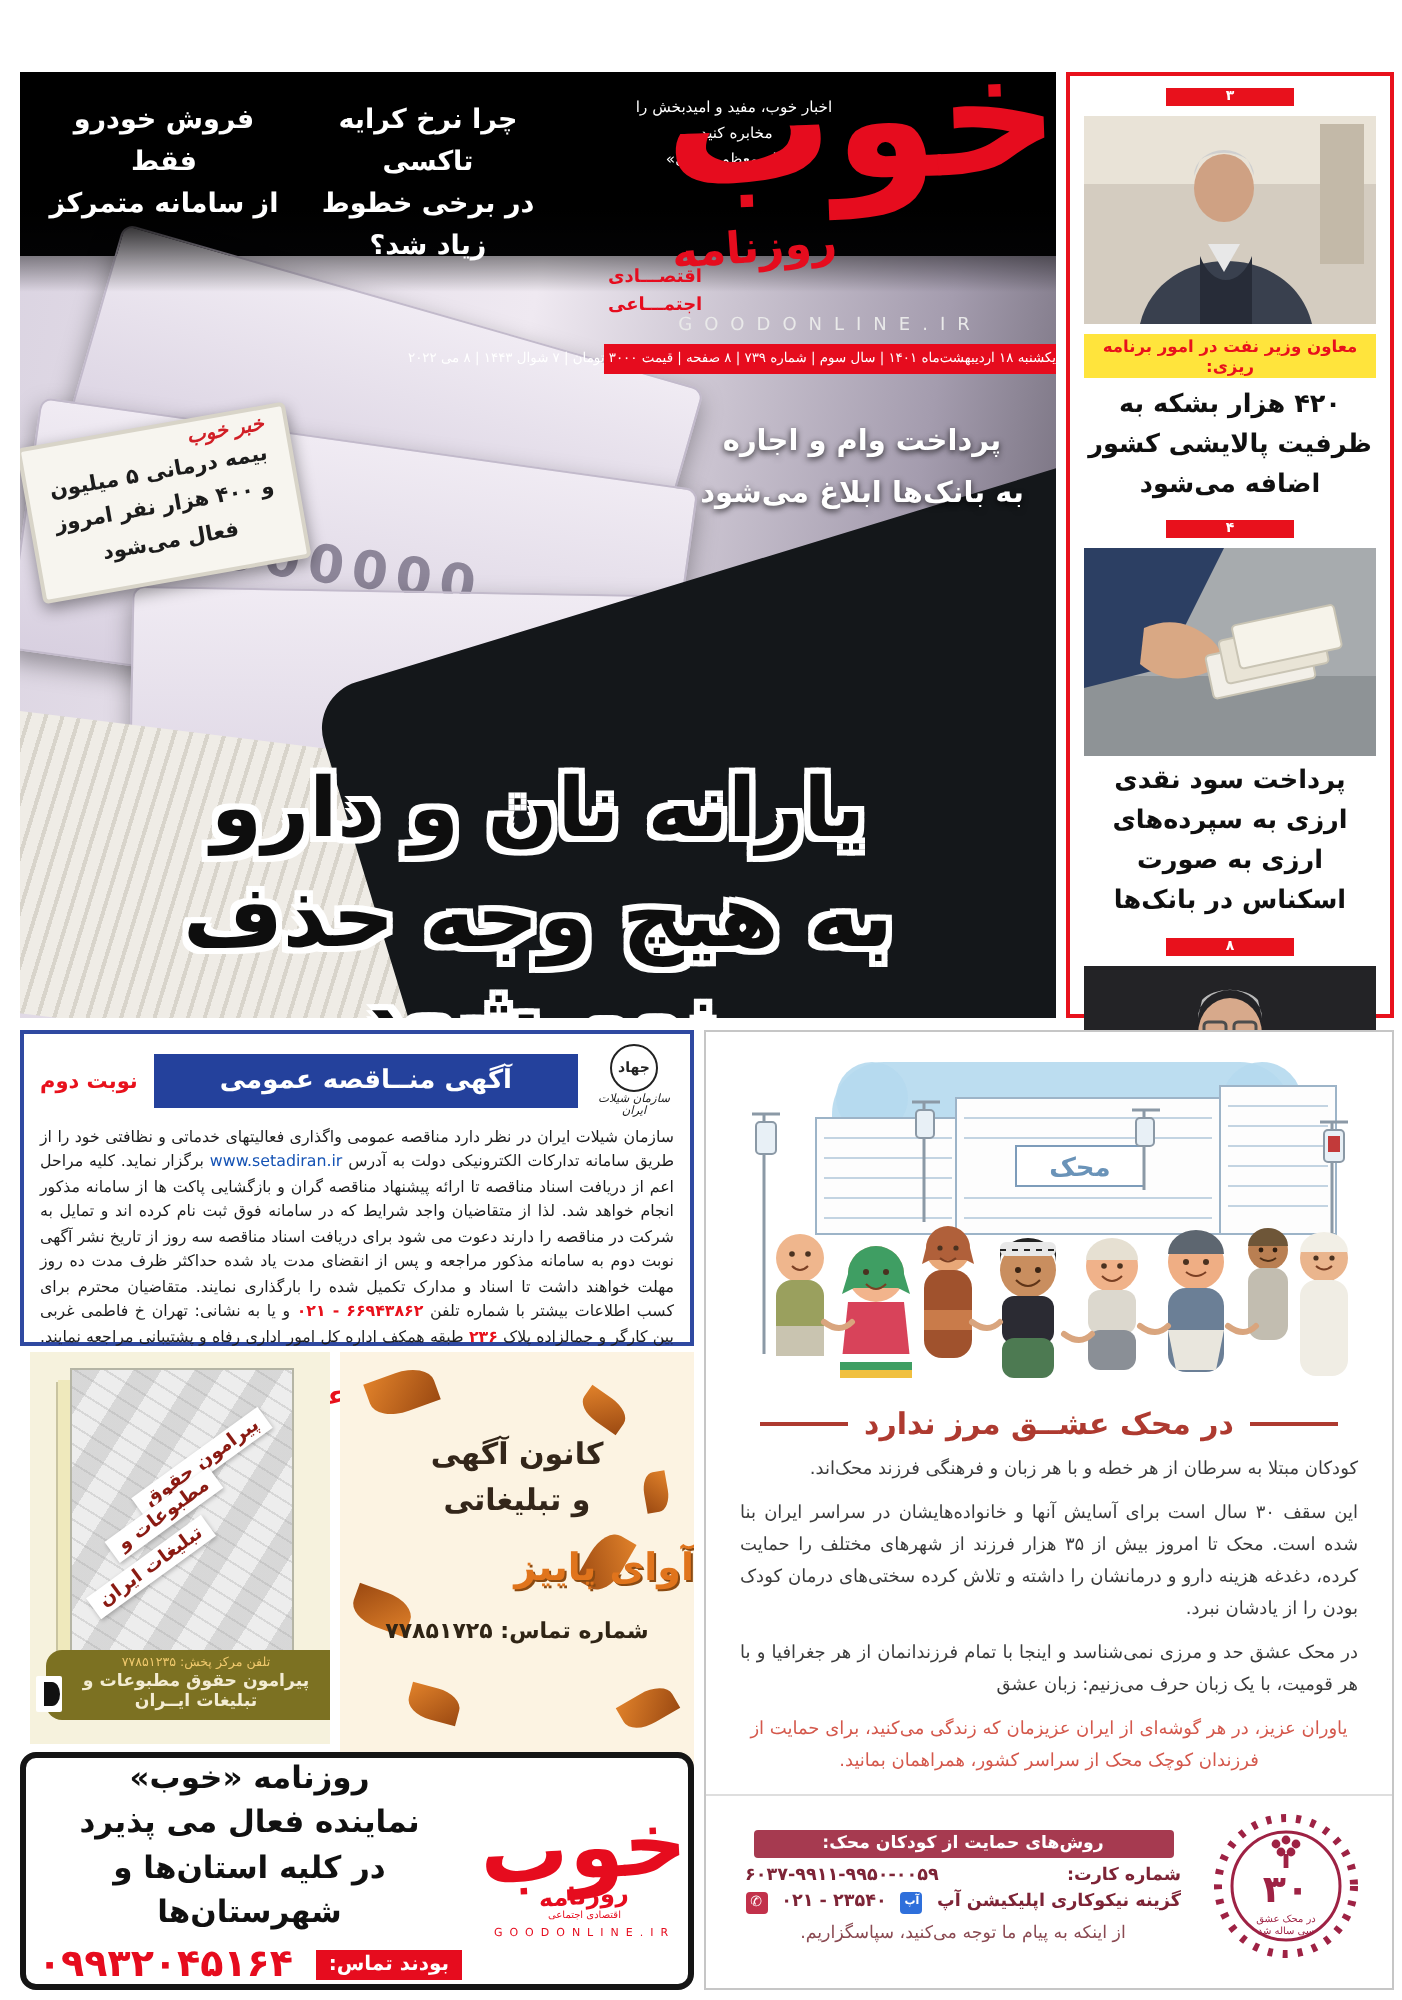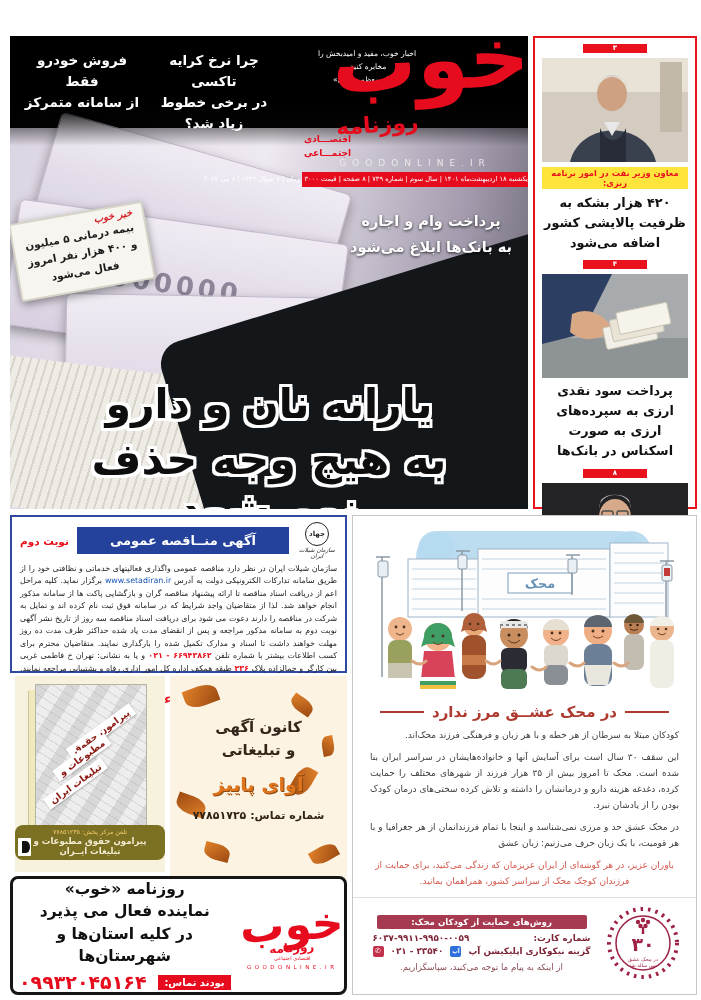--- a/index.html
+++ b/index.html
@@ -99,33 +99,33 @@
   .mthanks{text-align:center;font-size:8.7px;color:#8a4a52;margin-top:5px;}
   
   .bookad{position:absolute;left:15px;top:676px;width:150px;height:196px;background:#f6f2dd;overflow:hidden;}
   .book{position:absolute;left:20px;top:8px;width:110px;height:140px;background:
         repeating-linear-gradient(122deg,rgba(160,160,160,.28) 0 12px,rgba(255,255,255,0) 12px 26px),
         repeating-linear-gradient(32deg,#ededed 0 7px,#d7d7d7 7px 8px);
         border:1px solid #b5b5a5;box-shadow:-6px 6px 0 #efe9bc,-7px 7px 0 #c9c4a0;}
   .strip{position:absolute;background:#fff;color:#8a1a12;font-weight:bold;font-size:9.5px;padding:1px 5px;
          transform:rotate(-36deg);white-space:nowrap;box-shadow:0 1px 2px rgba(0,0,0,.25);}
   .s1{left:26px;top:40px;} .s2{left:14px;top:66px;} .s3{left:4px;top:92px;}
-  .bbar{position:absolute;left:0;bottom:12px;width:100%;background:#7c7122;color:#f3ecd2;
+  .bbar{position:absolute;left:8px;bottom:12px;width:100%;background:#7c7122;color:#f3ecd2;
         padding:3px 6px 4px;box-sizing:border-box;border-radius:8px;}
   .bbar .bl1{font-size:6.3px;color:#f0c96d;text-align:center;}
   .bbar .bl2{font-size:8.6px;font-weight:bold;text-align:center;margin-top:1px;}
   .blogo{position:absolute;left:3px;bottom:16px;width:13px;height:18px;background:#fff;border-radius:1px;}
   .blogo:before{content:"";position:absolute;right:1px;top:3px;width:8px;height:12px;background:#111;
         border-radius:0 50% 50% 0;}
   
   .avaye{position:absolute;left:170px;top:676px;width:177px;height:240px;background:#fcf3e2;overflow:hidden;text-align:center;}
   .leaf{position:absolute;background:linear-gradient(135deg,#e0812a,#9c4a12);border-radius:0 50% 0 50%;}
   .av1{margin-top:40px;font-size:15px;font-weight:bold;color:#33261a;line-height:1.55;position:relative;}
   .avbrand{margin-top:10px;font-size:19px;font-weight:bold;color:#e0741c;position:relative;
-           text-shadow:1px 1px 0 #8a4a12;}
+           text-shadow:1px 1px 0 #8a4a12;text-align:right;}
   .avphone{margin-top:14px;font-size:11px;font-weight:bold;color:#2f2415;position:relative;}
   
   .fbox{position:absolute;left:10px;top:876px;width:337px;height:119px;border:3px solid #151515;border-radius:8px;
         box-sizing:border-box;background:#fff;display:flex;align-items:center;}
   .flogo{flex:0 0 96px;text-align:center;position:relative;padding-top:2px;}
   .flogo .w{font-size:44px;font-weight:bold;color:#e60c1e;line-height:1;transform:rotate(-3deg);}
   .flogo .r{font-size:12px;font-weight:bold;color:#e60c1e;margin-top:-6px;transform:rotate(-4deg);}
   .flogo .t{font-size:5px;color:#e60c1e;line-height:1.5;}
   .flogo .g{font-size:5.5px;color:#e60c1e;letter-spacing:3.5px;direction:ltr;margin-top:2px;}
   .fmain{flex:1;text-align:center;padding:4px 4px 4px 0;}

